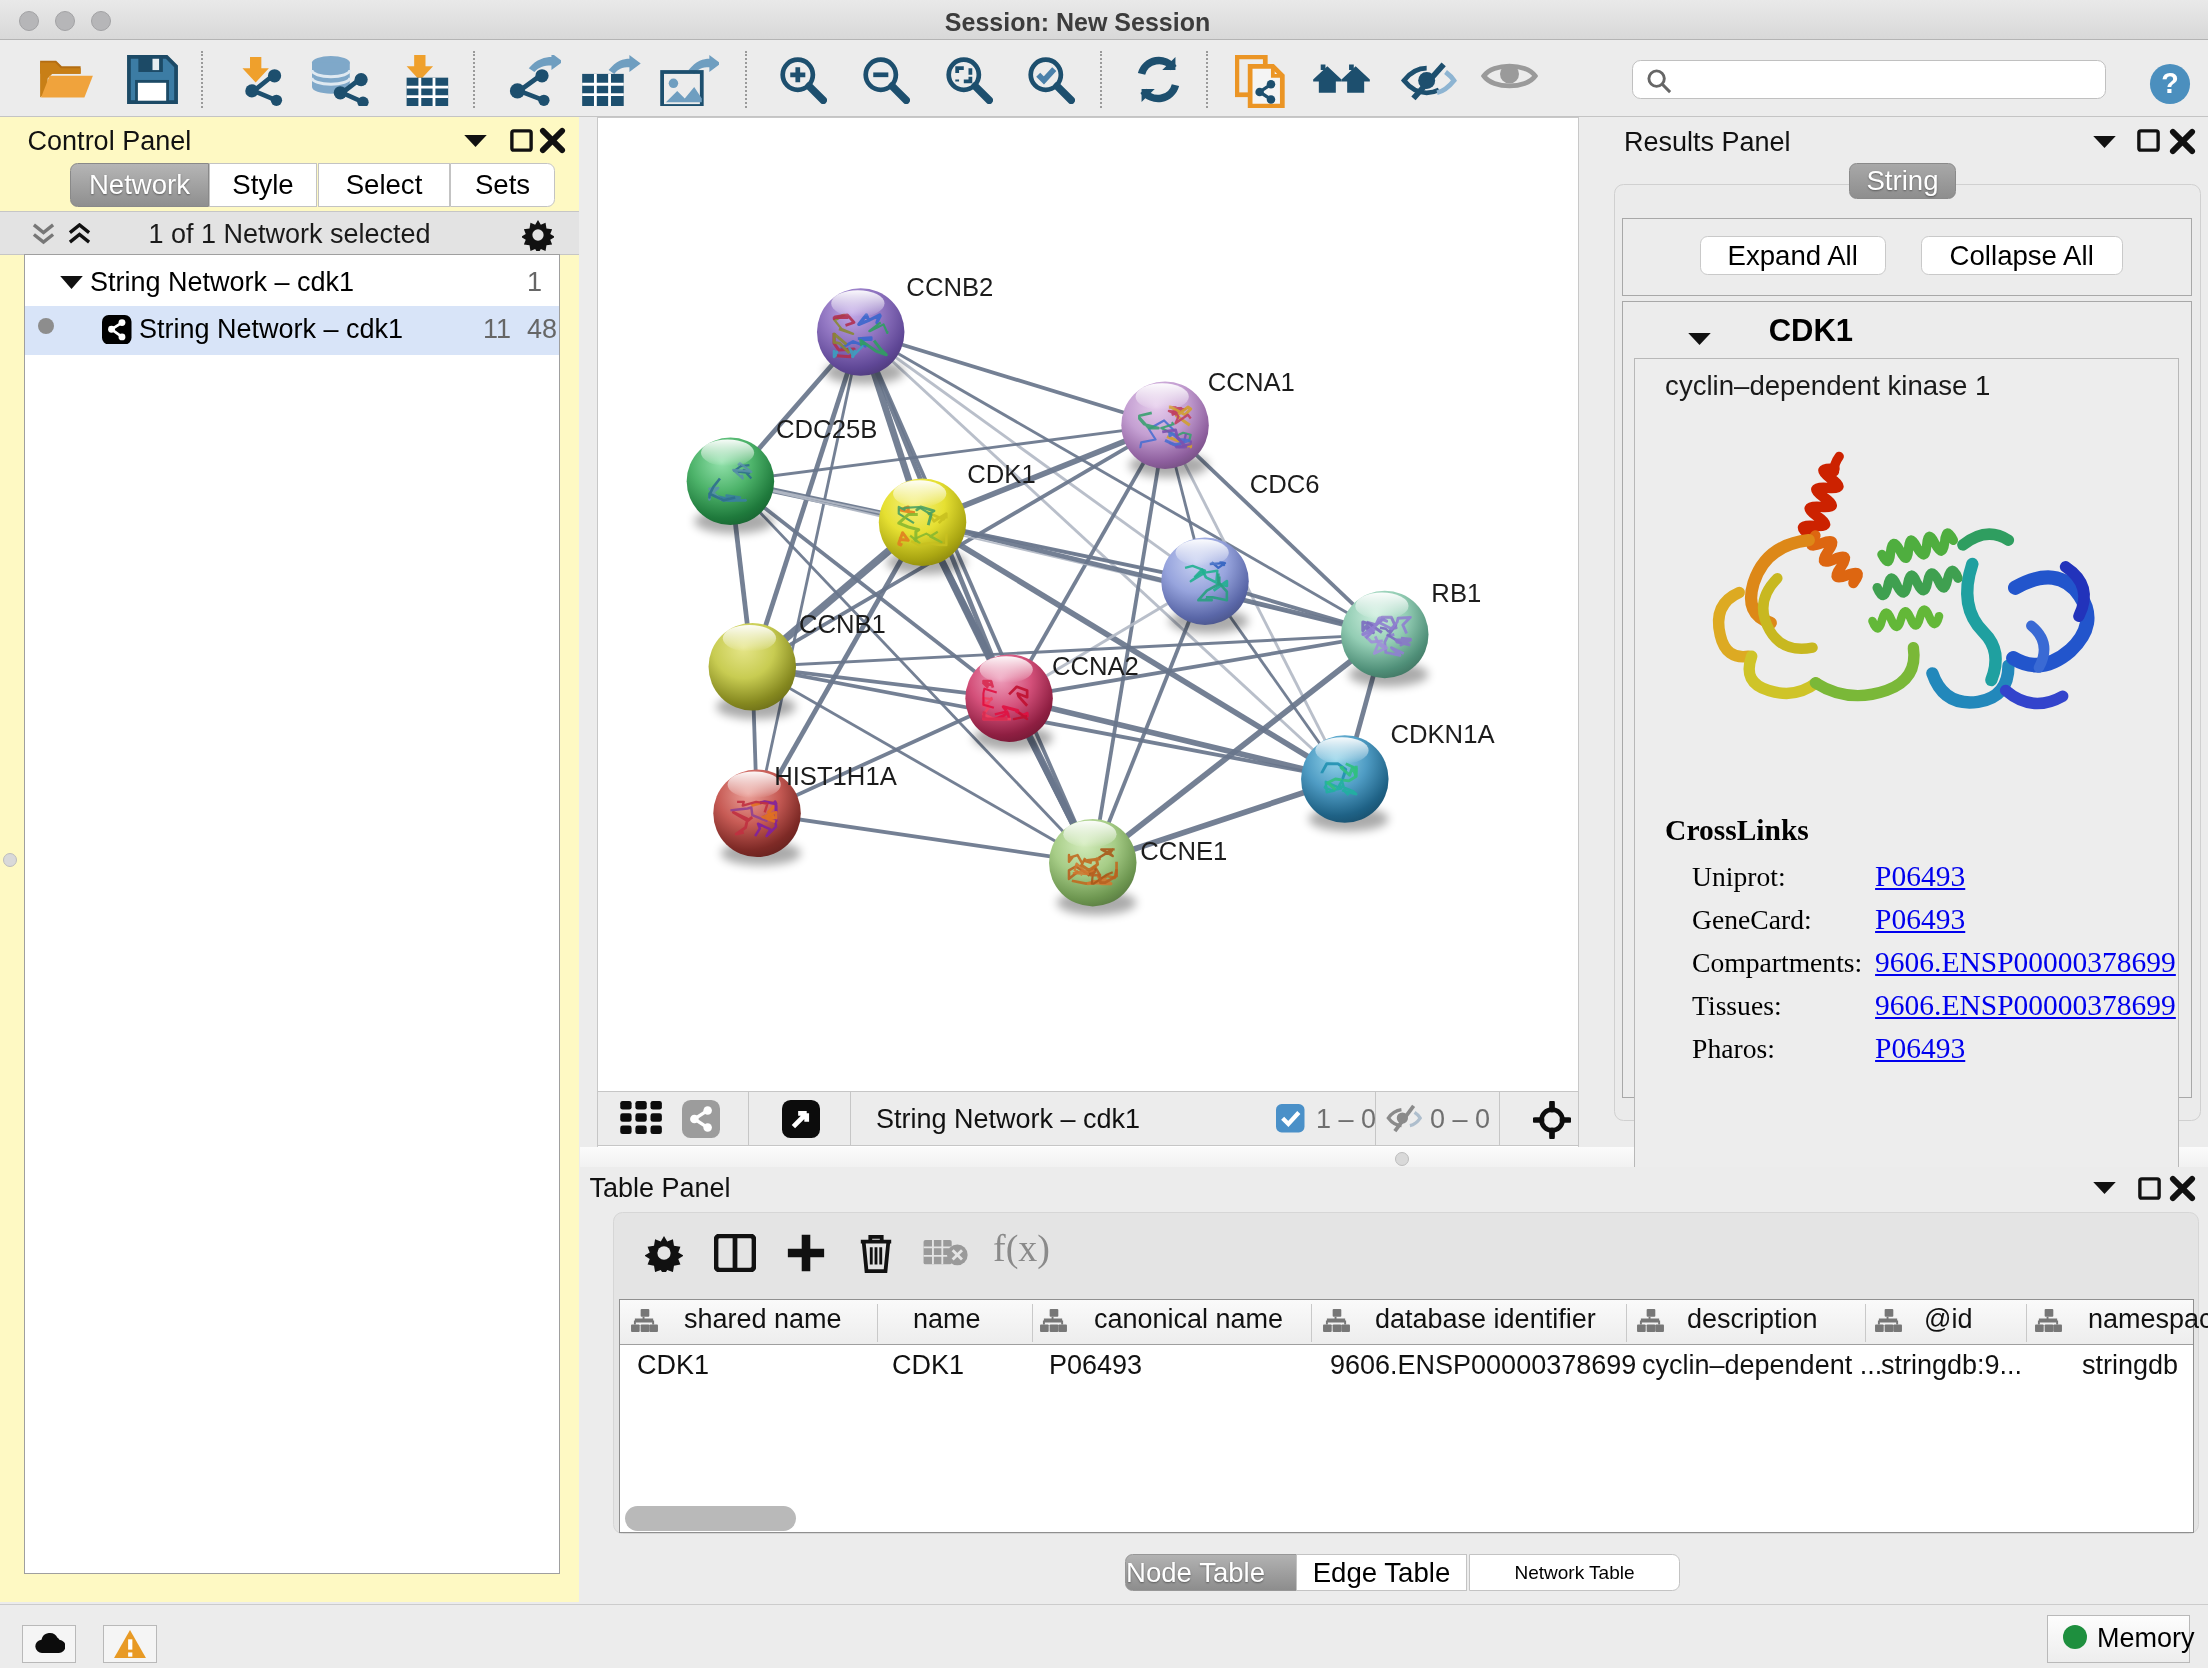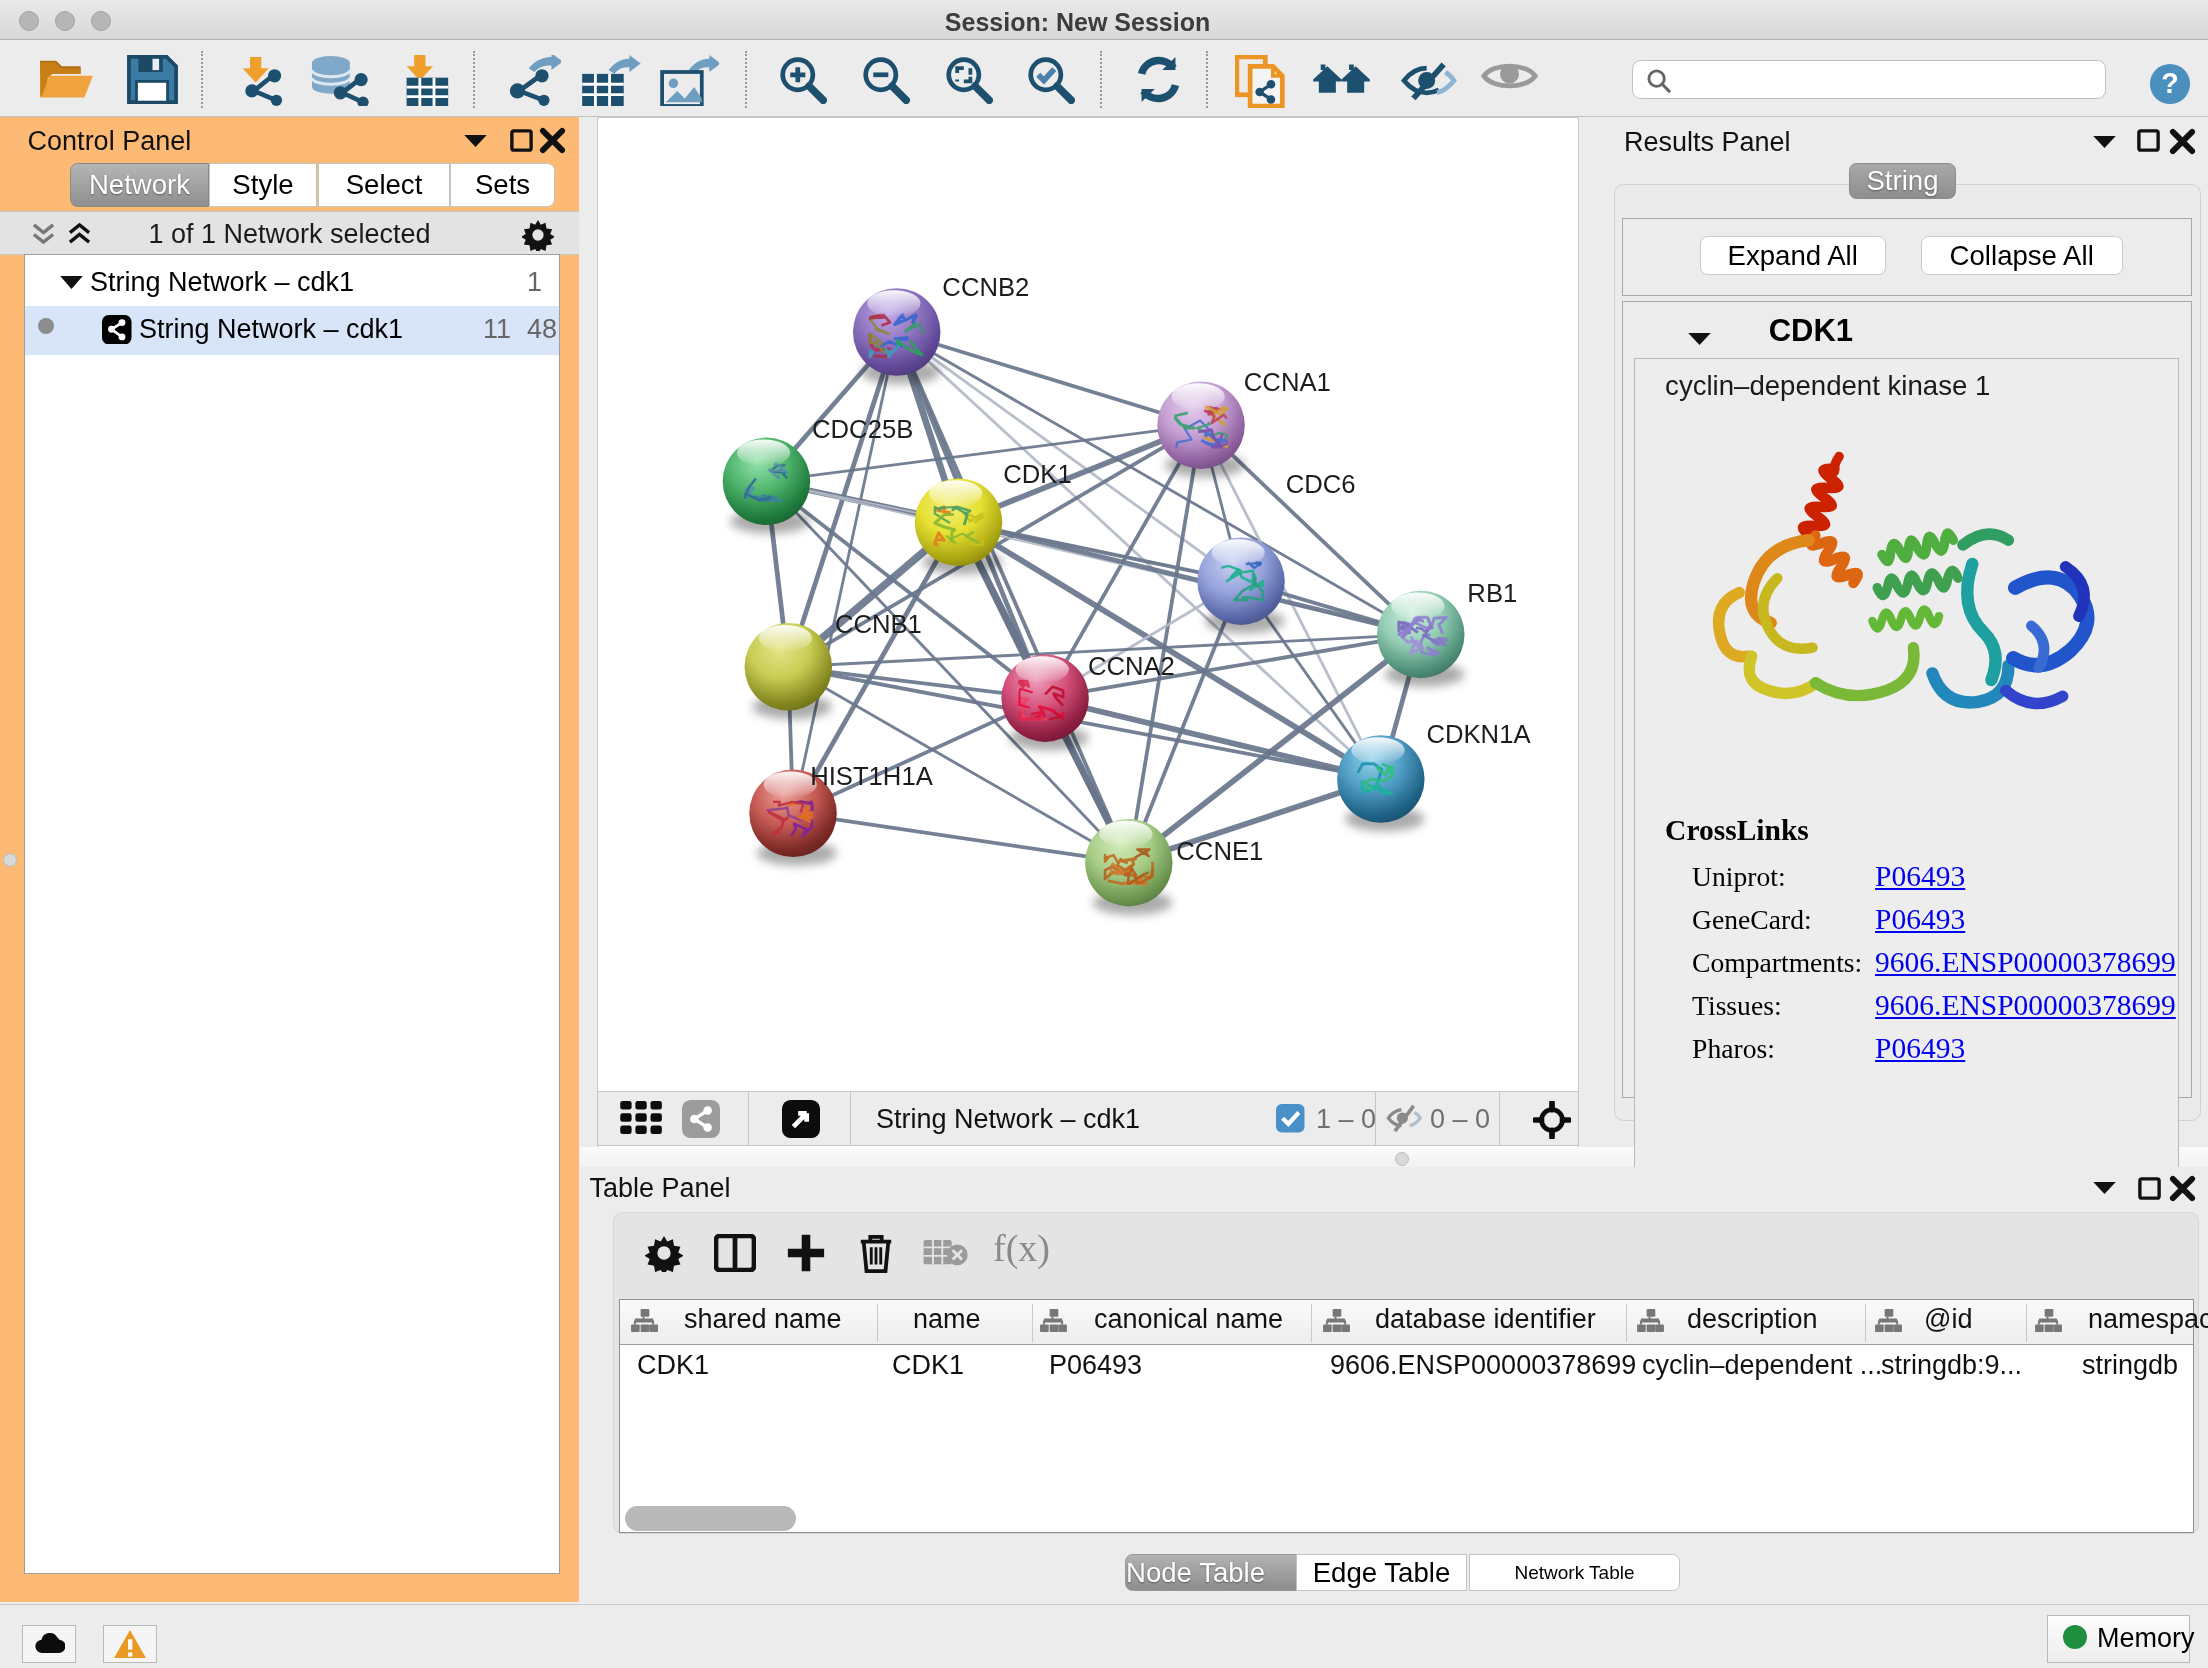--- a/index.html
+++ b/index.html
@@ -18,34 +18,34 @@
     border-bottom:1px solid #c4c4c4; }
   .tsep { position:absolute; top:9.5px; height:57px; width:0;
     border-left:2.9px dotted #9a9a9a; }
   .ticon { position:absolute; top:14.3px; }
   #searchbox { position:absolute; left:1632px; top:19px; width:474px; height:39px;
     background:#fff; border:1.9px solid #c0c0c0; border-radius:8.6px; }
   
   .phead { font-size:27px; color:#111; }
   .pctl  { position:absolute; }
   
-  #cpanel { left:0; top:117px; width:579px; height:1485px; background:#fdba74; }
+  #cpanel { left:0; top:117px; width:579px; height:1485px; background:#fef9c3; }
   .tab { position:absolute; top:46px; height:44px; font-size:27.6px; text-align:center;
     background:#fff; border:1px solid #c3c3c3; color:#000; line-height:42px; }
   .tabsel { background:linear-gradient(#b5b5b5,#8f8f8f); color:#fff; border:1px solid #898989;
     border-radius:7.6px 0 0 7.6px; text-shadow:0 1px 1.9px rgba(0,0,0,.4); }
   #netbar { position:absolute; left:0px; top:94px; width:579px; height:44px;
     background:#e3e3e3; border-top:1px solid #c6c6c6; border-bottom:1px solid #c6c6c6;
     font-size:27px; color:#1a1a1a; }
   #netlist { position:absolute; left:24px; top:137px; width:536px; height:1320px;
     background:#fff; border:1.9px solid #9f9f9f; }
   .lrow { position:absolute; left:0; width:100%; height:49px; font-size:27px; color:#000; }
   
   #canvas { left:597px; top:117px; width:982px; height:1244px; background:#fff;
-    border:1px solid #c8c8c8;padding-left:36px; }
+    border:1px solid #c8c8c8; }
   
   #netstat { left:597px; top:1091px; width:982px; height:55px; background:#ececec;
     border:1px solid #c6c6c6; }
   
   #rpanel { left:1581px; top:117px; width:628px; height:1028px; background:#ececec; }
   
   #tpanel { left:580px; top:1167px; width:1628px; height:435px; background:#ececec; }
   
   #bottombar { left:0; top:1604px; width:2208px; height:65px; background:#ececec;
     border-top:1px solid #cccccc; }

